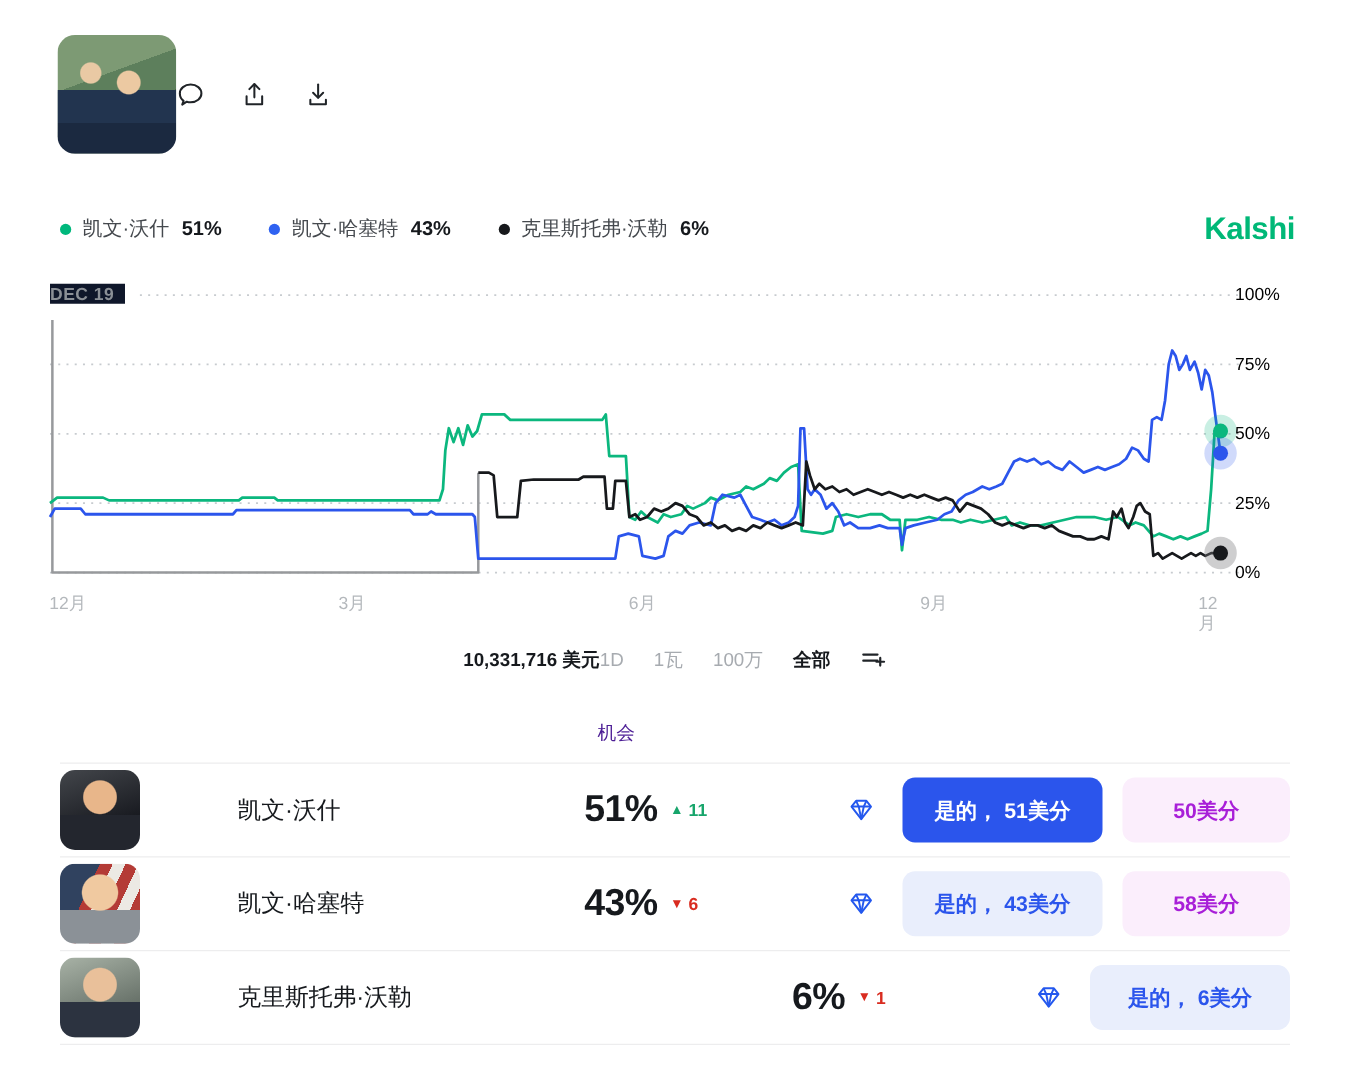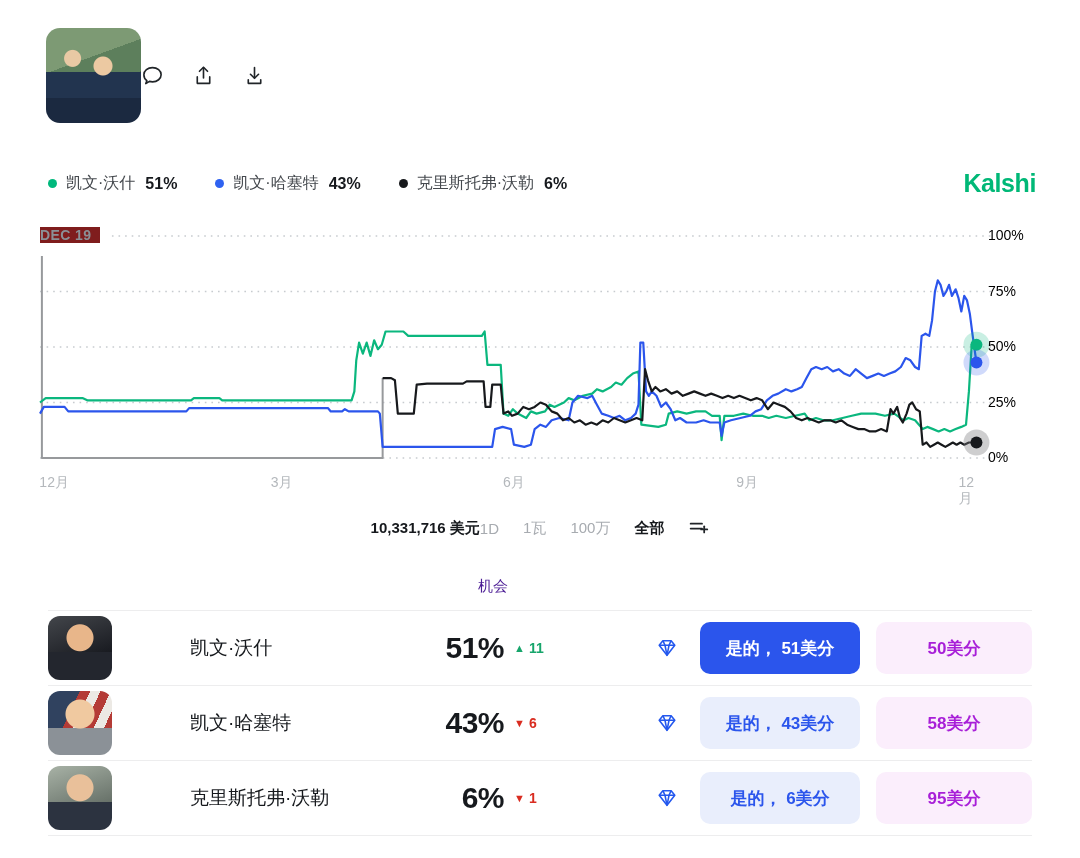--- a/index.html
+++ b/index.html
@@ -26,21 +26,21 @@
   .legend { display:flex; gap:38px; flex:1; }
   .legend-item { display:flex; align-items:center; gap:9px; font-size:16px; color:#45494e; }
   .legend-dot { width:9px; height:9px; border-radius:50%; }
   .legend-pct { font-weight:700; color:#16191d; margin-left:1px; }
   .brand { font-size:25px; font-weight:800; color:#00b877; letter-spacing:-.4px; }
 
   
   .chart { position:relative; margin:38px 36px 0 40px; }
   .plot { position:relative; height:222px; margin-right:60px; }
   .plot svg { position:absolute; inset:0; overflow:visible; }
-  .event-label { position:absolute; top:-9px; left:0; background:#7f1d1d; padding-right:9px;
+  .event-label { position:absolute; top:-9px; left:0; background:#0f172a; padding-right:9px;
     font-size:14px; font-weight:600; color:#8b9096; letter-spacing:.4px; z-index:2; }
   .ylabels span { position:absolute; right:-56px; width:52px; font-size:14px; color:#000000; }
   .xlabels { position:relative; height:20px; margin:16px 60px 0 0; }
   .xlabels span { position:absolute; transform:translateX(-50%); font-size:14px; color:#b4b8bc; }
 
   
   .stats-bar { display:flex; align-items:center; justify-content:center;
     margin:24px 48px 0 48px; }
   .volume { font-size:15px; font-weight:600; }
   .ranges { display:flex; align-items:center; gap:24px; font-size:15px; color:#a7abb0; }
@@ -70,21 +70,21 @@
     width:74px; margin-left:10px; }
   .change .arrow { font-size:11px; }
   .change.up { color:#17a56b; }
   .change.down { color:#d92c20; }
   .gem { width:26px; margin-left:66px; display:flex; justify-content:center; cursor:pointer; }
   .btn { height:52px; border:none; border-radius:10px; font-size:17px; font-weight:700;
     font-family:inherit; cursor:pointer; }
   .btn-yes { width:160px; margin-left:20px; }
   .btn-yes.solid { background:#2b55ec; color:#fff; }
   .btn-yes.tint { background:#e9eefc; color:#2b55ec; }
-  .btn-no { width:156px; margin-left:16px; background:#fbeefc; color:#a81fd8; }
+  .btn-no { width:134px; margin-left:16px; background:#fbeefc; color:#a81fd8; }
 </style>
 </head>
 <body>
 
 <div class="page">
 
   <div class="header">
     <div class="hero-avatar"></div>
     <div class="header-actions">
       <span>
@@ -246,16 +246,15 @@
       </div>
       <div class="gem">
         <svg width="22" height="22" viewBox="0 0 24 24" fill="none" stroke="#2458ee" stroke-width="1.7" stroke-linejoin="round">
           <path d="M7.5 4h9l4 5-8.5 11L3.5 9z"></path>
             <path d="M3.5 9h17"></path>
             <path d="M7.5 4l2.3 5L12 20"></path>
             <path d="M16.5 4l-2.3 5L12 20"></path>
         </svg>
       </div>
       <button class="btn btn-yes tint">是的， 6美分</button>
-      <button class="btn btn-no">95美分</button>
     </div>
   </div>
 </div>
 
 </body></html>

